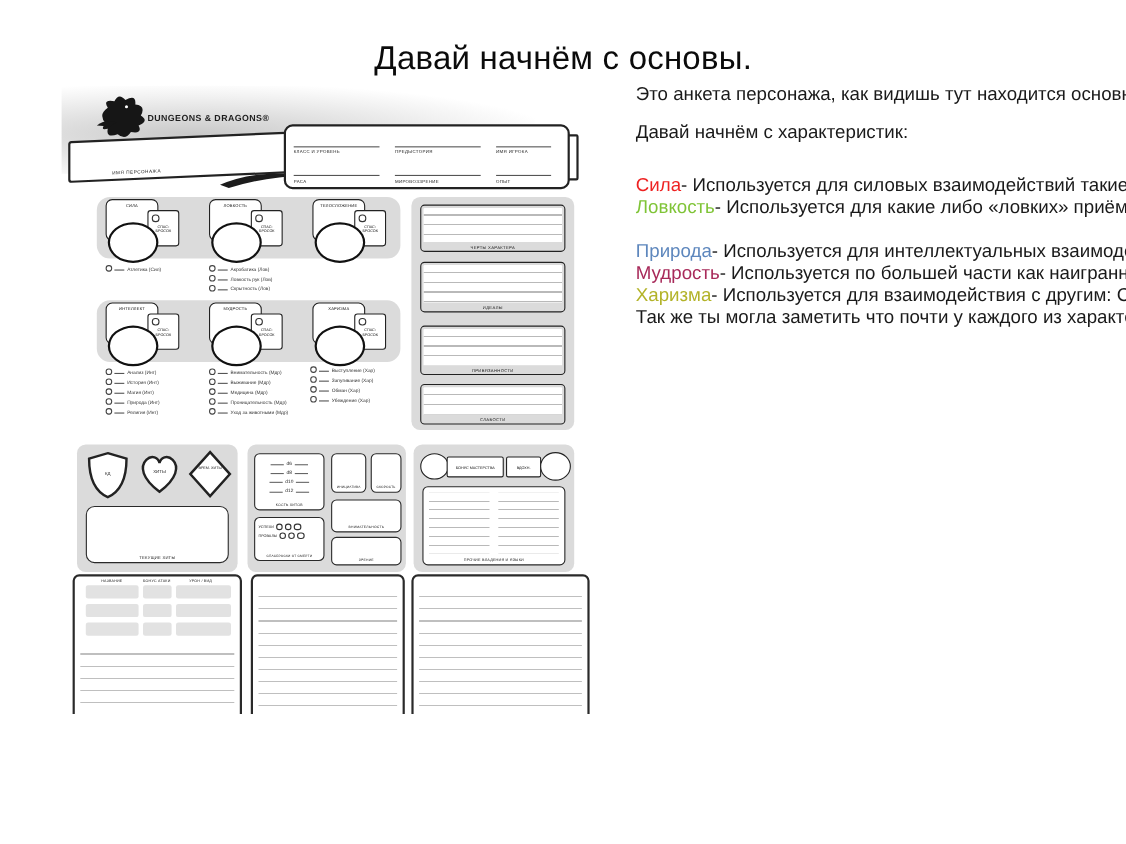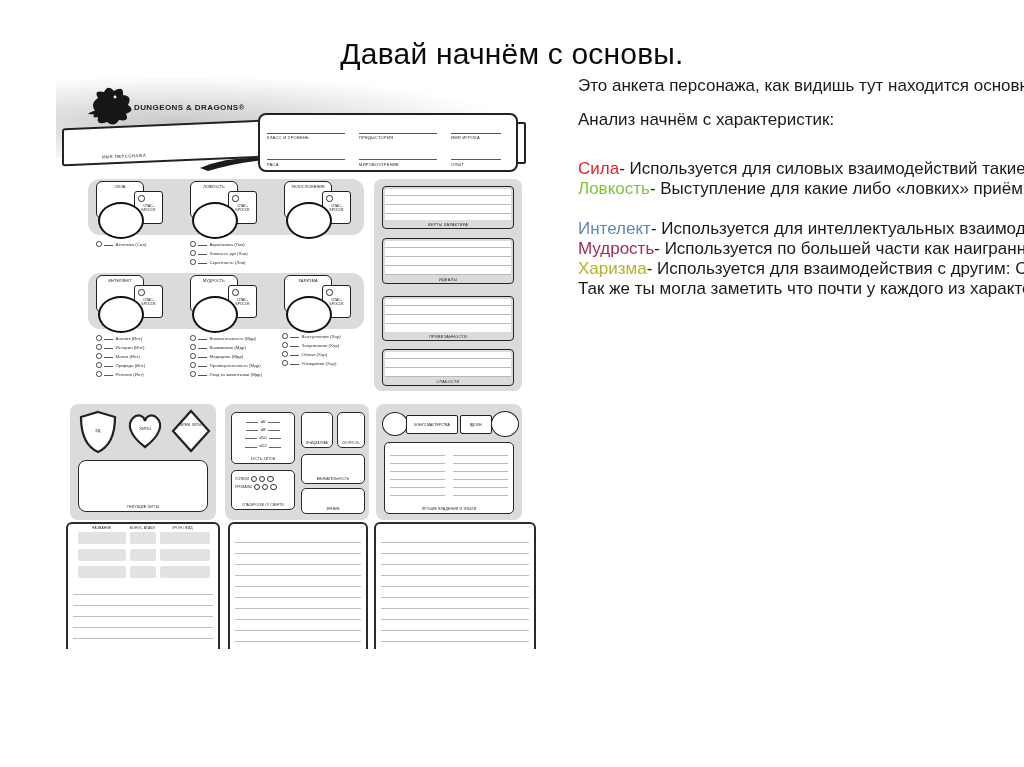--- a/index.html
+++ b/index.html
@@ -417,22 +417,22 @@
     </div>
     <div class="bpanel" style="left:312px;width:162px">
       <div class="bp-lines" style="top:8px;height:204px"></div>
       <div class="bp-label">УМЕНИЯ И ОСОБЕННОСТИ</div>
     </div>
 
   </div>
 
   <div class="notes">
     <div class="nline" style="top:0px">Это анкета персонажа, как видишь тут находится основн</div>
-    <div class="nline" style="top:34px"> Анализ начнём с характеристик:</div>
+    <div class="nline" style="top:34px"> Давай начнём с характеристик:</div>
     <div class="nline" style="top:83px"><span style="color: rgb(238, 34, 34);">Сила</span><span>- Используется для силовых взаимодействий такие</span></div>
-    <div class="nline" style="top:103px"><span style="color: rgb(127, 196, 55);">Ловкость</span><span>- Выступление для какие либо «ловких» приём</span></div>
-    <div class="nline" style="top:143px"><span style="color: rgb(94, 135, 189);">Интелект</span><span>- Используется для интеллектуальных взаимоде</span></div>
+    <div class="nline" style="top:103px"><span style="color: rgb(127, 196, 55);">Ловкость</span><span>- Используется для какие либо «ловких» приём</span></div>
+    <div class="nline" style="top:143px"><span style="color: rgb(94, 135, 189);">Природа</span><span>- Используется для интеллектуальных взаимоде</span></div>
     <div class="nline" style="top:163px"><span style="color: rgb(168, 42, 90);">Мудрость</span><span>- Используется по большей части как наигранн</span></div>
     <div class="nline" style="top:183px"><span style="color: rgb(179, 179, 41);">Харизма</span><span>- Используется для взаимодействия с другим: С</span></div>
     <div class="nline" style="top:203px">Так же ты могла заметить что почти у каждого из характе</div>
   </div>
 
 </div>
 
 </body></html>

